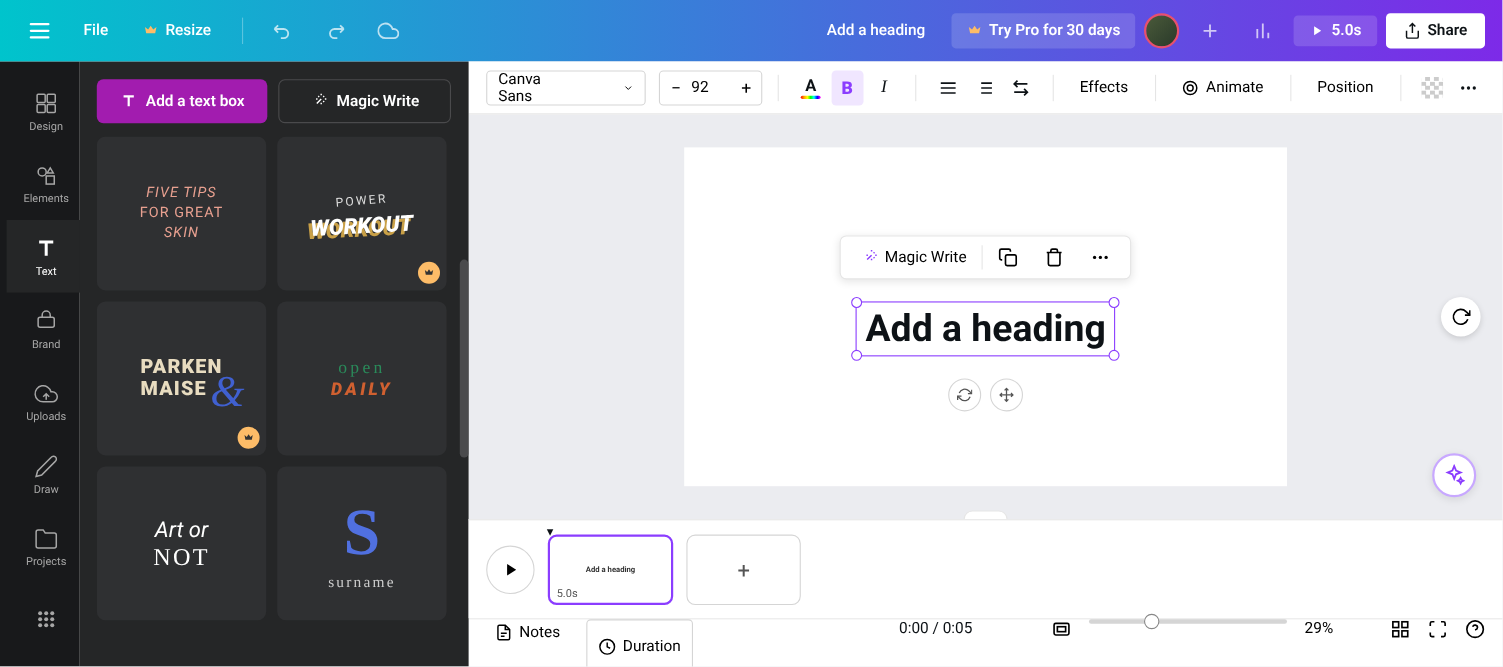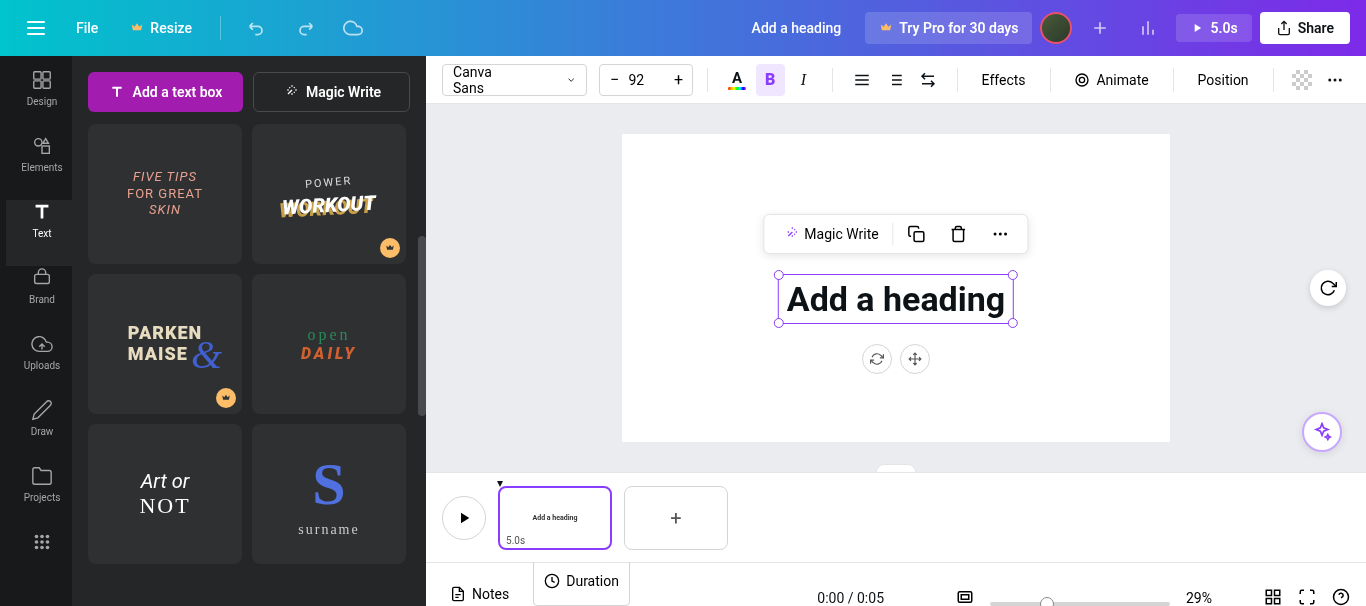--- a/index.html
+++ b/index.html
@@ -27,21 +27,21 @@
     .try-pro { background: rgba(255,255,255,0.15); color: #fff; padding: 8px 14px; border-radius: 4px; font-size: 14px; font-weight: 600; display: flex; align-items: center; gap: 6px; cursor: pointer; }
     .avatar { width: 32px; height: 32px; border-radius: 50%; border: 2px solid #e8506e; background: linear-gradient(135deg, #4a5a3a, #2a3a2a); }
     .play-btn { background: rgba(255,255,255,0.15); color: #fff; padding: 6px 14px; border-radius: 4px; display: flex; align-items: center; gap: 6px; font-size: 14px; font-weight: 600; cursor: pointer; }
     .share-btn { background: #fff; color: #0d1216; padding: 8px 16px; border-radius: 4px; font-size: 14px; font-weight: 600; display: flex; align-items: center; gap: 6px; cursor: pointer; }
     
     
     .main { display: flex; height: 550px; }
     
     
     .left-rail { width: 72px; background: #18191b; display: flex; flex-direction: column; align-items: center; padding-top: 12px; }
-    .rail-item { width: 72px; height: 66px; display: flex; flex-direction: column; align-items: center; justify-content: flex-start; gap: 4px; color: #a6a6a6; cursor: pointer; font-size: 10px; margin-left: 12px; }
+    .rail-item { width: 72px; height: 66px; display: flex; flex-direction: column; align-items: center; justify-content: center; gap: 4px; color: #a6a6a6; cursor: pointer; font-size: 10px; margin-left: 12px; }
     .rail-item.active { background: #252627; color: #fff; }
     .rail-icon { width: 24px; height: 24px; display: flex; align-items: center; justify-content: center; }
     
     
     .side-panel { width: 360px; background: #252627; padding: 16px; display: flex; flex-direction: column; gap: 12px; overflow: hidden; position: relative; }
     .search-box { background: #fff; border-radius: 6px; height: 40px; display: flex; align-items: center; padding: 0 12px; gap: 10px; }
     .search-box input { border: none; outline: none; flex: 1; font-size: 14px; color: #0d1216; }
     .action-row { display: flex; gap: 10px; }
     .add-text-btn { flex: 1; background: #a21caf; color: #fff; border: none; border-radius: 6px; height: 40px; font-size: 14px; font-weight: 600; display: flex; align-items: center; justify-content: center; gap: 8px; cursor: pointer; }
     .magic-write-btn { flex: 1; background: transparent; color: #fff; border: 1px solid #4a4a4c; border-radius: 6px; height: 40px; font-size: 14px; font-weight: 600; display: flex; align-items: center; justify-content: center; gap: 8px; cursor: pointer; }
@@ -106,21 +106,21 @@
     
     .timeline { height: 90px; background: #fff; border-top: 1px solid #e5e5e5; display: flex; align-items: center; padding: 0 16px; gap: 12px; position: relative; }
     .play-circle { width: 44px; height: 44px; border: 1px solid #d5d5d5; border-radius: 50%; display: flex; align-items: center; justify-content: center; cursor: pointer; }
     .timeline-thumb { width: 114px; height: 64px; border: 2px solid #8b3dff; border-radius: 8px; background: #fff; position: relative; display: flex; flex-direction: column; justify-content: center; cursor: pointer; }
     .thumb-text { font-size: 7px; text-align: center; color: #333; font-weight: 700; }
     .thumb-duration { position: absolute; bottom: 2px; left: 6px; font-size: 10px; color: #555; }
     .tl-marker { position: absolute; top: -12px; left: -3px; color: #0d1216; font-size: 12px; }
     .add-page-btn { width: 104px; height: 64px; border: 1px solid #d5d5d5; border-radius: 8px; display: flex; align-items: center; justify-content: center; cursor: pointer; font-size: 20px; color: #555; }
     
     
-    .status-bar { height: 44px; background: #fff; border-top: 1px solid #e5e5e5; display: flex; align-items: flex-end; padding: 0 16px; gap: 16px; }
+    .status-bar { height: 44px; background: #fff; border-top: 1px solid #e5e5e5; display: flex; align-items: flex-start; padding: 0 16px; gap: 16px; }
     .notes-btn { display: flex; align-items: center; gap: 6px; font-size: 14px; cursor: pointer; padding: 4px 8px; }
     .duration-btn { display: flex; align-items: center; gap: 6px; font-size: 14px; cursor: pointer; padding: 16px 10px; border: 1px solid #d5d5d5; border-radius: 4px; }
     .time-display { font-size: 14px; color: #0d1216; }
     .zoom-slider { flex: 0 0 180px; display: flex; align-items: center; gap: 8px; }
     .slider-track { flex: 1; height: 4px; background: #d5d5d5; border-radius: 2px; position: relative; }
     .slider-thumb { position: absolute; left: 28%; top: -5px; width: 14px; height: 14px; background: #fff; border: 1px solid #888; border-radius: 50%; cursor: pointer; }
     
     svg { display: block; }
   </style>
 </head>

